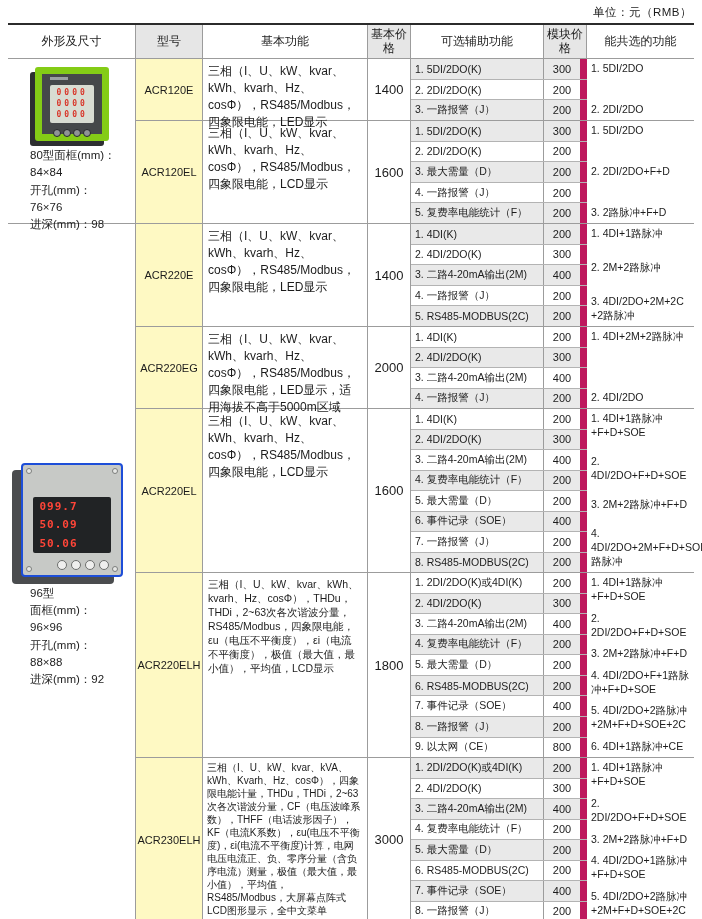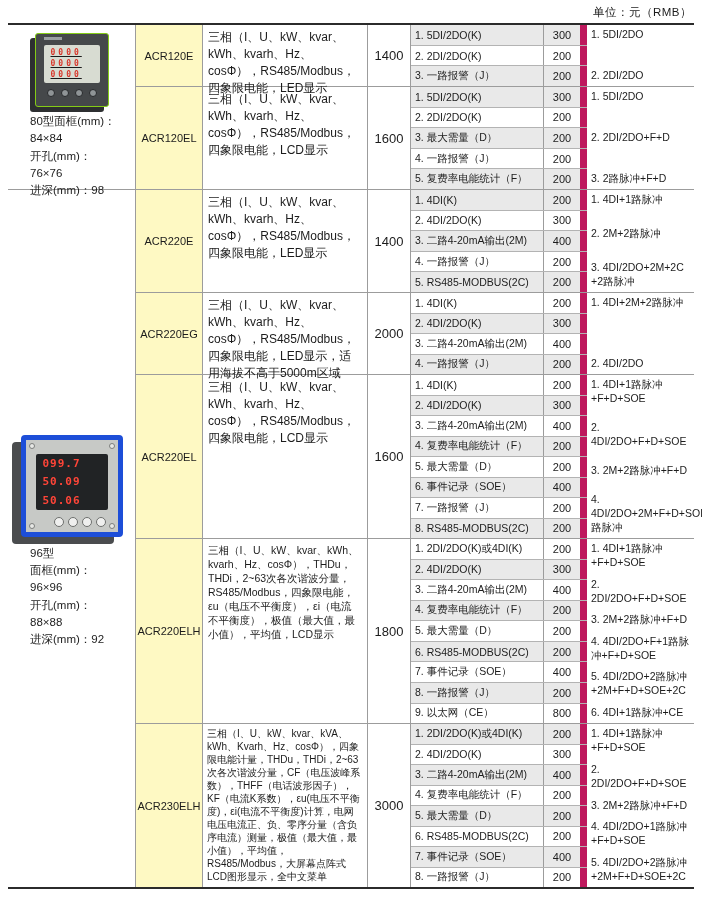--- a/index.html
+++ b/index.html
@@ -53,52 +53,61 @@
                white-space:nowrap; border-right:1px solid #9c9c9c; overflow:hidden; }
   .aux-price { width:43px; display:flex; align-items:center; justify-content:center;
                font-size:11px; border-right:7px solid #be185d; }
   .shared { width:107px; padding:3px 4px; display:flex; flex-direction:column; justify-content:space-between;
             font-size:10.5px; line-height:1.33; }
   .shade-odd  .aux-row:nth-child(odd),
   .shade-even .aux-row:nth-child(even) { background:#e9e9e9; }
 
   
   .meter1 { width:74px; height:74px; margin:4px auto 6px; background:#45484a;
-            border:1px solid #84cc16; border-radius:3px; padding:11px 8px 4px;
-            box-shadow:-5px 5px 0 #2d2f31; position:relative;text-decoration:underline; }
+            border:7px solid #84cc16; border-radius:3px; padding:11px 8px 4px;
+            box-shadow:-5px 5px 0 #2d2f31; position:relative; }
   .meter1 .brand { position:absolute; top:3px; left:8px; width:18px; height:3px; background:#9aa0a2; }
   .meter1 .scr { background:#d8dcd2; height:38px; border-radius:2px; padding:3px 7px;
                  display:flex; flex-direction:column; justify-content:space-around; }
   .meter1 .scr div { color:#d8372b; font-family:"DejaVu Sans Mono",monospace; font-weight:bold;
                      font-size:8px; line-height:1; letter-spacing:3px; }
   .meter1 .btns { display:flex; justify-content:space-between; margin-top:6px; padding:0 3px; }
   .meter1 .btns span { width:8px; height:8px; border-radius:50%; background:#8f9496; border:1px solid #26282a; }
 
-  .meter2 { width:102px; height:102px; margin:6px auto 8px; background:#c7c9c6;
-            border:5px solid #1d4ed8; border-radius:4px; padding:14px 10px 5px;
+  .meter2 { width:102px; height:114px; margin:6px auto 8px; background:#c7c9c6;
+            border:2px solid #1d4ed8; border-radius:4px; padding:32px 10px 5px;
             box-shadow:-9px 7px 0 #4a4c4e; position:relative; }
   .meter2 .screw { position:absolute; width:6px; height:6px; border-radius:50%;
                    background:#e7e8e6; border:1px solid #7c7e7c; }
   .meter2 .screw.tl { top:3px; left:3px; } .meter2 .screw.tr { top:3px; right:3px; }
   .meter2 .screw.bl { bottom:3px; left:3px; } .meter2 .screw.br { bottom:3px; right:3px; }
   .meter2 .scr { background:#212325; height:56px; border-radius:2px; padding:4px 7px;
                  display:flex; flex-direction:column; justify-content:space-between; }
   .meter2 .scr div { color:#ff4538; font-family:"DejaVu Sans Mono",monospace; font-weight:bold;
                      font-size:11px; line-height:1; letter-spacing:1px; }
   .meter2 .btns { display:flex; justify-content:flex-end; gap:4px; margin-top:7px; padding-right:2px; }
   .meter2 .btns span { width:10px; height:10px; border-radius:50%; background:#efefee; border:1px solid #6d6f6d; }
 </style>
 </head>
 <body>
 
 <div class="page">
   <div class="unit-note">单位：元（RMB）</div>
 
   <div class="table">
 
+    <div class="header-row">
+      <div class="hcell c-dims">外形及尺寸</div>
+      <div class="hcell c-model gray">型号</div>
+      <div class="hcell c-func">基本功能</div>
+      <div class="hcell c-bprice gray">基本价格</div>
+      <div class="hcell c-aux">可选辅助功能</div>
+      <div class="hcell c-mprice gray">模块价格</div>
+      <div class="hcell c-shared">能共选的功能</div>
+    </div>
 
     <div class="body-row">
 
       <div class="dims-col">
         <div class="dims-cell first">
           <div class="meter1">
             <div class="brand"></div>
             <div class="scr">
               <div>0000</div>
               <div>0000</div>

